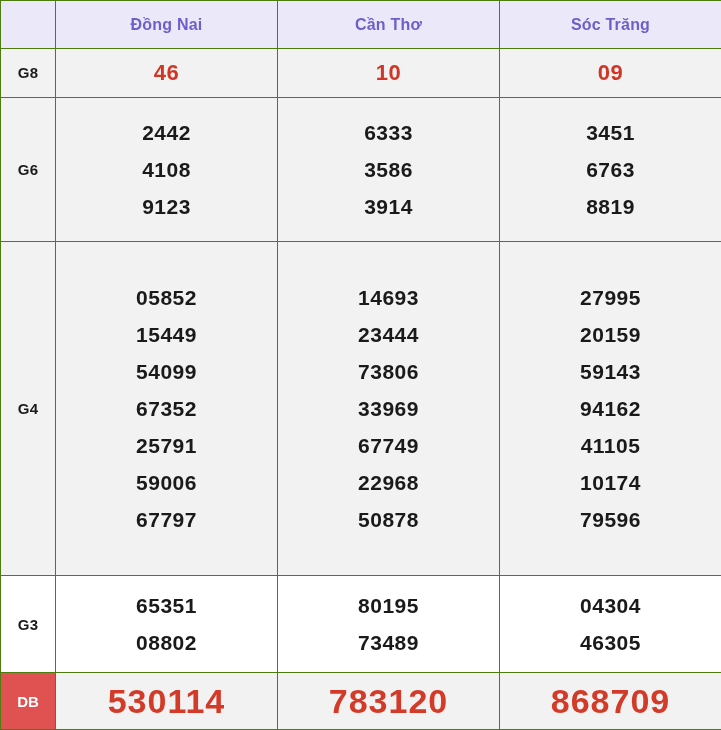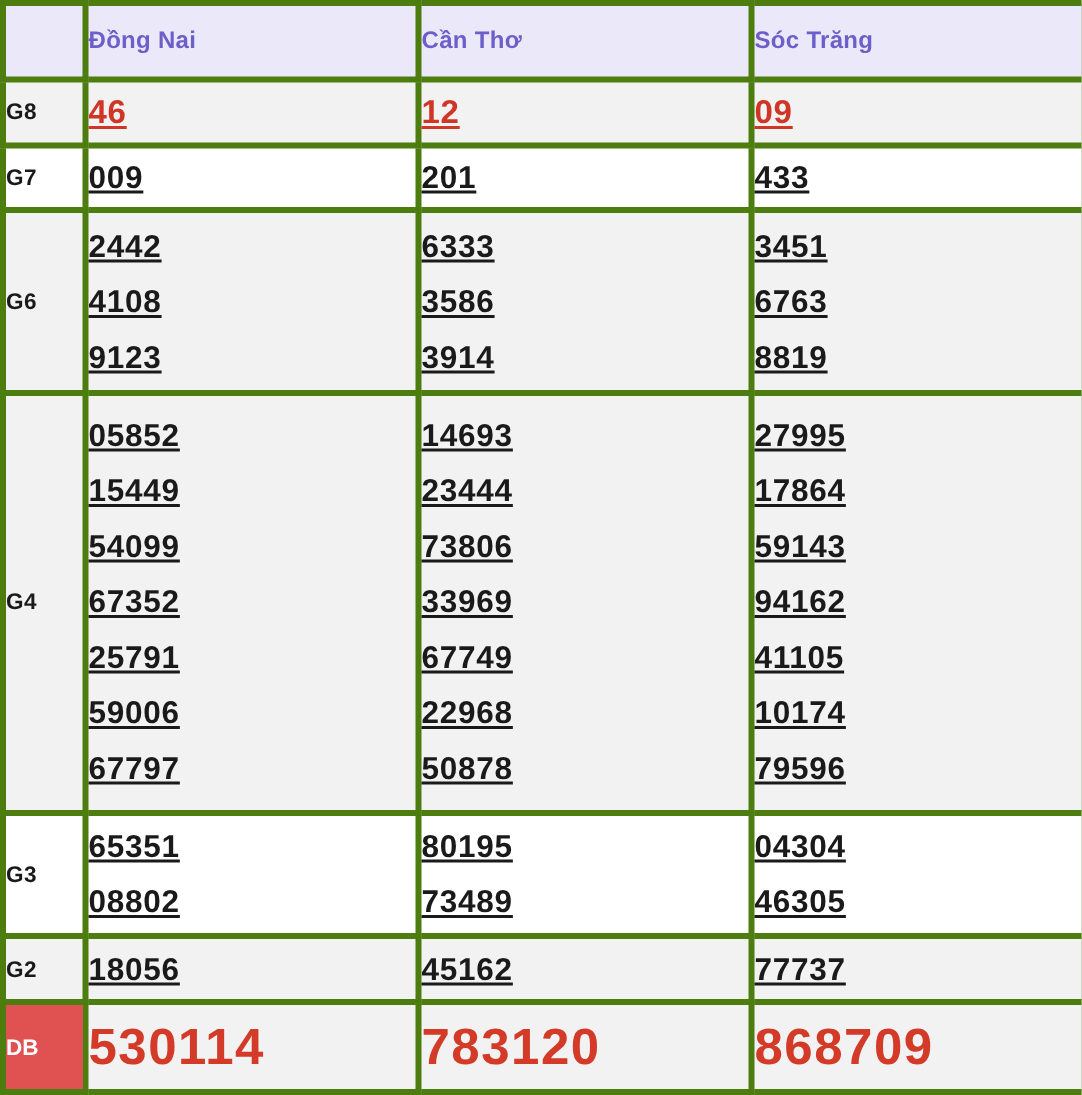--- a/index.html
+++ b/index.html
@@ -19,23 +19,23 @@
     height: 730px;
     border-collapse: collapse;
     table-layout: fixed;
     position: relative;
   }
 
   .lottery-table col.label-col { width: 55px; }
   .lottery-table col.prov-col  { width: 222px; }
 
   .lottery-table td, .lottery-table th {
-    border: 4px solid #4d7c0f;
+    border: 1px solid #4d7c0f;
     padding: 0;
-    text-align: left;
+    text-align: center;
     vertical-align: middle;
   }
 
   
   thead th {
     background: #ebe9f9;
     height: 47px;
     color: #6c5fc9;
     font-size: 16px;
     font-weight: bold;
@@ -54,21 +54,21 @@
   }
 
   
   td.nums {
     font-size: 21px;
     font-weight: bold;
     color: #1a1a1a;
     line-height: 37px;
     letter-spacing: .5px;
   }
-  td.nums .n { display: block; text-decoration: underline; }
+  td.nums .n { display: block; }
 
   
   tr.shade  td { background: #f2f2f2; }
   tr.plain  td { background: #ffffff; }
 
   
   td.nums.red { color: #cf3626; font-size: 22px; }
 
   
   tr.db-row td { background: #f2f2f2; height: 56px; }
@@ -108,39 +108,27 @@
   </thead>
 
   <tbody>
 
     <tr class="shade">
       <td class="rowlabel">G8</td>
       <td class="nums red">
         <span class="n">46</span>
       </td>
       <td class="nums red">
-        <span class="n">12</span>
+        <span class="n">10</span>
       </td>
       <td class="nums red">
         <span class="n">09</span>
       </td>
     </tr>
 
-    <tr class="plain">
-      <td class="rowlabel">G7</td>
-      <td class="nums">
-        <span class="n">009</span>
-      </td>
-      <td class="nums">
-        <span class="n">201</span>
-      </td>
-      <td class="nums">
-        <span class="n">433</span>
-      </td>
-    </tr>
 
     <tr class="shade">
       <td class="rowlabel">G6</td>
       <td class="nums">
         <span class="n">2442</span>
         <span class="n">4108</span>
         <span class="n">9123</span>
       </td>
       <td class="nums">
         <span class="n">6333</span>
@@ -170,21 +158,21 @@
         <span class="n">14693</span>
         <span class="n">23444</span>
         <span class="n">73806</span>
         <span class="n">33969</span>
         <span class="n">67749</span>
         <span class="n">22968</span>
         <span class="n">50878</span>
       </td>
       <td class="nums">
         <span class="n">27995</span>
-        <span class="n">17864</span>
+        <span class="n">20159</span>
         <span class="n">59143</span>
         <span class="n">94162</span>
         <span class="n">41105</span>
         <span class="n">10174</span>
         <span class="n">79596</span>
       </td>
     </tr>
 
     <tr class="plain">
       <td class="rowlabel">G3</td>
@@ -195,32 +183,20 @@
       <td class="nums">
         <span class="n">80195</span>
         <span class="n">73489</span>
       </td>
       <td class="nums">
         <span class="n">04304</span>
         <span class="n">46305</span>
       </td>
     </tr>
 
-    <tr class="shade">
-      <td class="rowlabel">G2</td>
-      <td class="nums">
-        <span class="n">18056</span>
-      </td>
-      <td class="nums">
-        <span class="n">45162</span>
-      </td>
-      <td class="nums">
-        <span class="n">77737</span>
-      </td>
-    </tr>
 
 
     <tr class="db-row">
       <td class="db-label">DB</td>
       <td class="db-nums">
         <span class="n">530114</span>
       </td>
       <td class="db-nums">
         <span class="n">783120</span>
       </td>

